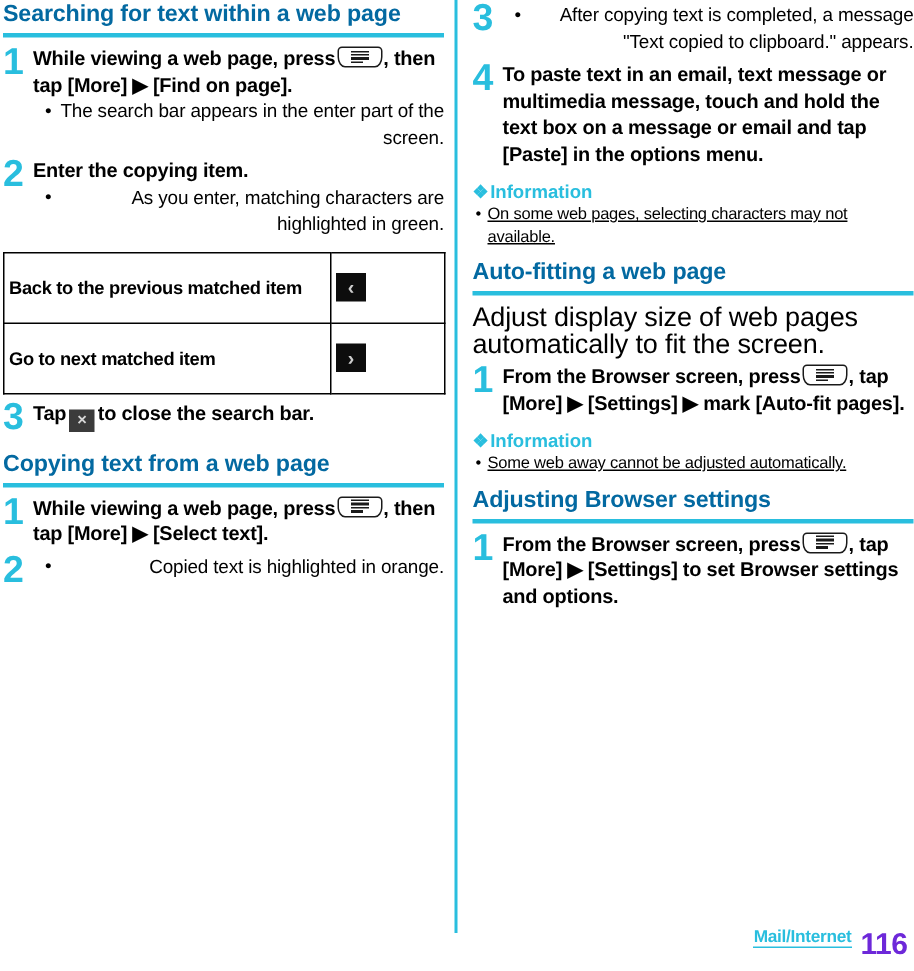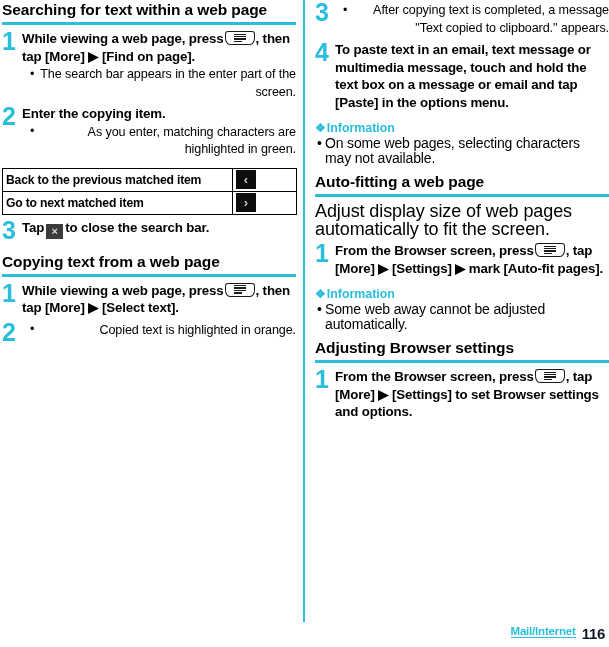--- a/index.html
+++ b/index.html
@@ -34,21 +34,21 @@
     position: absolute;
     left: 303px;
     top: 0px;
     width: 2px;
     height: 622px;
     background: #29bede;
   }
 
   
   .h-sec {
-    color: #000000;
+    color: #0369a1;
     font-size: 15.5px;
     font-weight: bold;
     line-height: 19px;
     letter-spacing: -0.1px;
     margin: 0;
     padding: 0;
   }
   .h-rule {
     height: 3px;
     background: #29bede;
@@ -118,24 +118,25 @@
   }
   .info-diamond {
     color: #29bede;
     font-size: 12px;
     margin-right: 1px;
     line-height: 1;
   }
   .info-list { margin: 0; padding: 0; list-style: none; }
   .info-item {
     position: relative;
-    font-size: 14px;
+    font-size: 11px;
     line-height: 14.5px;
     padding-left: 10px;
     letter-spacing: -0.15px;
+    text-decoration: underline;
   }
   .info-item:before {
     content: "\2022";
     position: absolute;
     left: 2px;
     top: -0.5px;
   }
 
   
   .para {
@@ -149,21 +150,21 @@
   .op-table {
     border-collapse: collapse;
     width: 295px;
     margin-top: 9px;
     margin-bottom: 4px;
     border: 1.5px solid #000;
     table-layout: fixed;
   }
   .op-table td {
     border: 1.5px solid #000;
-    padding: 0;
+    padding: 12px;
     height: 22px;
     vertical-align: middle;
   }
   .op-label {
     font-size: 12.2px;
     font-weight: bold;
     padding-left: 3px !important;
     letter-spacing: -0.2px;
   }
   .op-icon-cell {
@@ -244,23 +245,23 @@
   }
   .footer-tag {
     color: #29bede;
     font-size: 11.5px;
     font-weight: bold;
     border-bottom: 1.6px solid #29bede;
     padding-bottom: 0px;
     letter-spacing: -0.2px;
   }
   .footer-page {
-    font-size: 15px;
-    font-weight: bold;
-    color: #0f172a;
+    font-size: 20px;
+    font-weight: bold;
+    color: #6d28d9;
     letter-spacing: -0.3px;
   }
   .spacer-sm { height: 7px; }
   .spacer-md { height: 12px; }
 </style>
 </head>
 <body>
 
 <div class="page">
 

